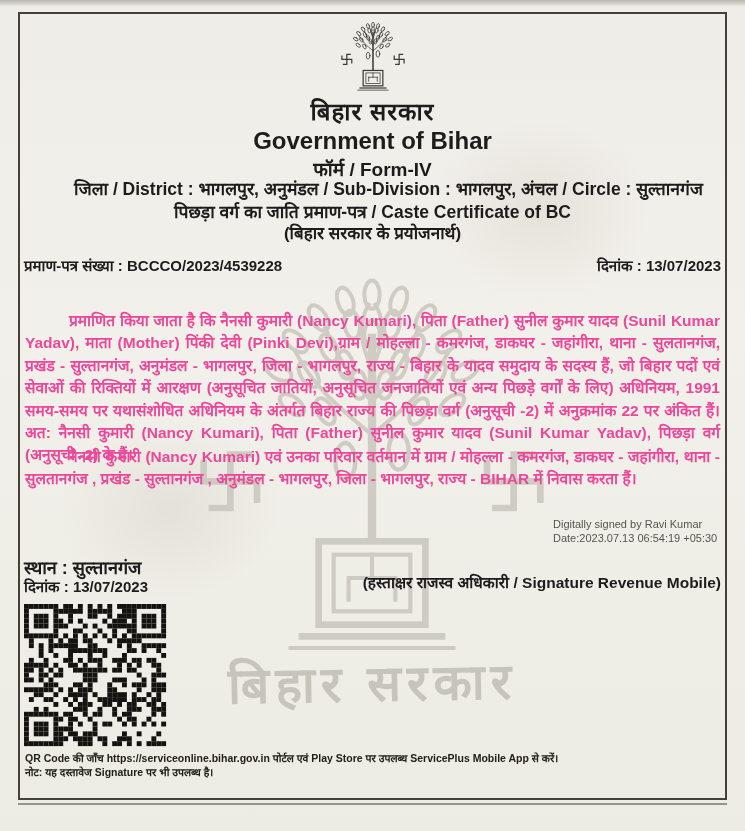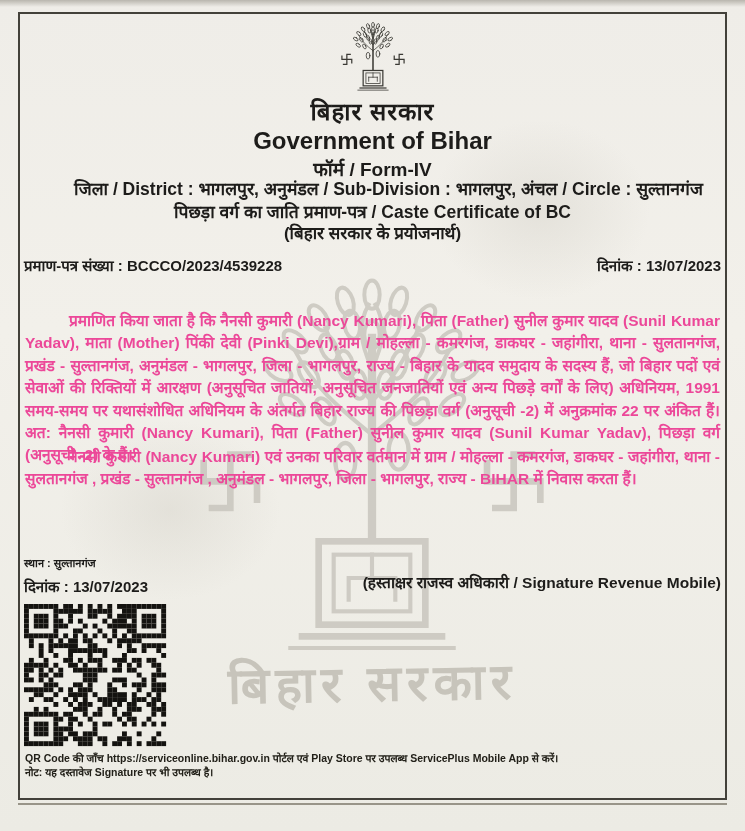--- a/index.html
+++ b/index.html
@@ -26,21 +26,21 @@
   .certtitle{top:199px;font-size:17.5px;font-weight:700;}
   .purpose{top:221px;font-size:17px;font-weight:700;}
   .meta{position:absolute;top:255px;left:24px;right:24px;display:flex;
     justify-content:space-between;font-size:15px;font-weight:700;align-items:center;}
   .para{position:absolute;left:25px;right:25px;font-size:15.5px;font-weight:600;
     line-height:22.4px;text-align:justify;text-indent:44px;color:#ec4899;}
   .para1{top:310px;}
   .para2{top:446px;}
   .digisign{position:absolute;left:553px;top:517px;font-size:11px;line-height:14px;
     color:#55544e;font-weight:400;}
-  .place{position:absolute;left:24px;top:555px;font-size:11px;font-weight:700;}
+  .place{position:absolute;left:24px;top:555px;font-size:18px;font-weight:700;}
   .pdate{position:absolute;left:24px;top:576px;font-size:15px;font-weight:700;}
   .officer{position:absolute;right:24px;top:571px;font-size:15.5px;font-weight:700;text-align:right;}
   .qr{position:absolute;left:22px;top:602px;width:147px;height:150px;}
   .footer{position:absolute;left:25px;top:751px;right:25px;font-size:10.5px;
     font-weight:700;line-height:14px;color:#222019;}
   .wm-emblem{position:absolute;left:172px;top:268px;width:400px;height:390px;color:#c9c6be;opacity:.85;}
   .wm-text{position:absolute;left:0;right:0;top:648px;text-align:center;
     font-size:50px;font-weight:700;color:#c7c4bb;letter-spacing:6px;transform:rotate(-1deg);}
   .blot{position:absolute;width:220px;height:180px;border-radius:50%;
     background:radial-gradient(closest-side,rgba(190,186,175,.25),rgba(190,186,175,0));}
@@ -131,20 +131,24 @@
     <div class="center certtitle">पिछड़ा वर्ग का जाति प्रमाण-पत्र / Caste Certificate of BC</div>
 
     <div class="meta">
       <span>प्रमाण-पत्र संख्या : BCCCO/2023/4539228</span>
       <span>दिनांक : 13/07/2023</span>
     </div>
 
     <div class="para para1">प्रमाणित किया जाता है कि नैनसी कुमारी (Nancy Kumari), पिता (Father) सुनील कुमार यादव (Sunil Kumar Yadav), माता (Mother) पिंकी देवी (Pinki Devi),ग्राम / मोहल्ला - कमरगंज, डाकघर - जहांगीरा, थाना - सुलतानगंज, प्रखंड - सुल्तानगंज, अनुमंडल - भागलपुर, जिला - भागलपुर, राज्य - बिहार के यादव समुदाय के सदस्य हैं, जो बिहार पदों एवं सेवाओं की रिक्तियों में आरक्षण (अनुसूचित जातियों, अनुसूचित जनजातियों एवं अन्य पिछड़े वर्गों के लिए) अधिनियम, 1991 समय-समय पर यथासंशोधित अधिनियम के अंतर्गत बिहार राज्य की पिछड़ा वर्ग (अनुसूची -2) में अनुक्रमांक 22 पर अंकित हैं। अत: नैनसी कुमारी (Nancy Kumari), पिता (Father) सुनील कुमार यादव (Sunil Kumar Yadav), पिछड़ा वर्ग (अनुसूची -2) के हैं।</div>
     <div class="para para2">नैनसी कुमारी (Nancy Kumari) एवं उनका परिवार वर्तमान में ग्राम / मोहल्ला - कमरगंज, डाकघर - जहांगीरा, थाना - सुलतानगंज , प्रखंड - सुल्तानगंज , अनुमंडल - भागलपुर, जिला - भागलपुर, राज्य - BIHAR में निवास करता हैं।</div>
 
+    <div class="digisign">
+      <div>Digitally signed by Ravi Kumar</div>
+      <div>Date:2023.07.13 06:54:19 +05:30</div>
+    </div>
 
     <div class="place">स्थान : सुल्तानगंज</div>
     <div class="pdate">दिनांक : 13/07/2023</div>
     <div class="officer">(हस्ताक्षर राजस्व अधिकारी / Signature Revenue Mobile)</div>
 
     <svg class="qr" id="qr-svg" viewBox="0 0 147 150" aria-label="certificate-verification-qr-code">
         <rect x="2" y="2" width="4.9" height="4.9" fill="#141310"></rect>
         <rect x="6.9" y="2" width="4.9" height="4.9" fill="#141310"></rect>
         <rect x="11.8" y="2" width="4.9" height="4.9" fill="#141310"></rect>
         <rect x="16.700000000000003" y="2" width="4.9" height="4.9" fill="#141310"></rect>

